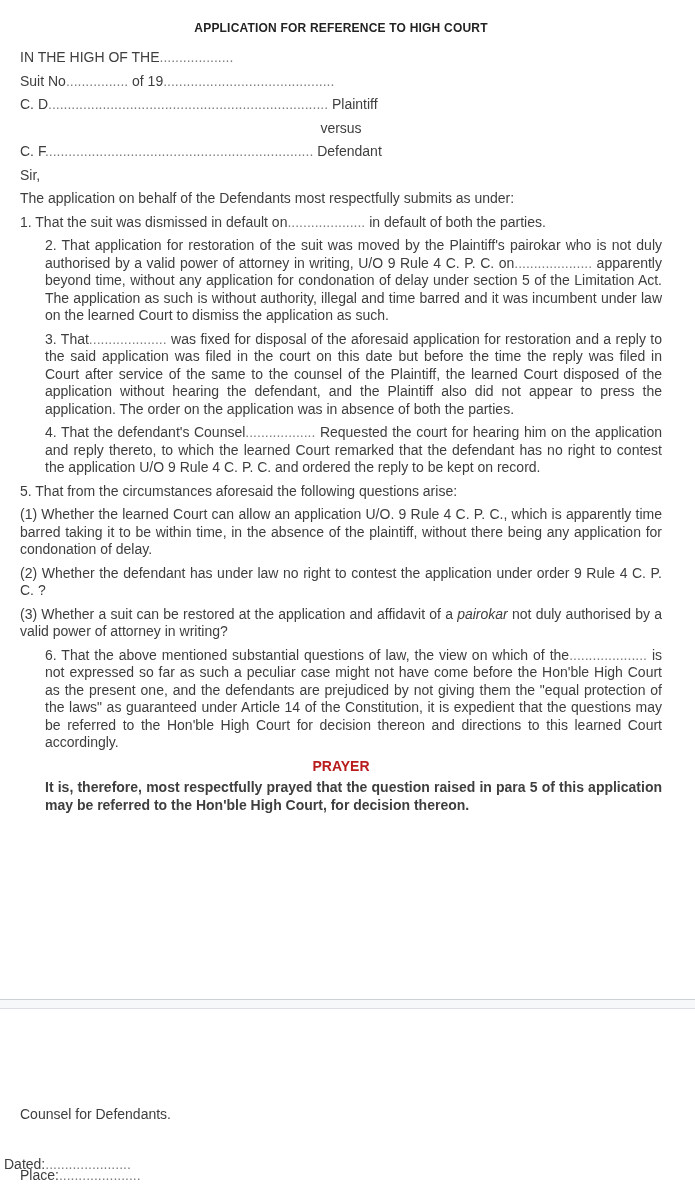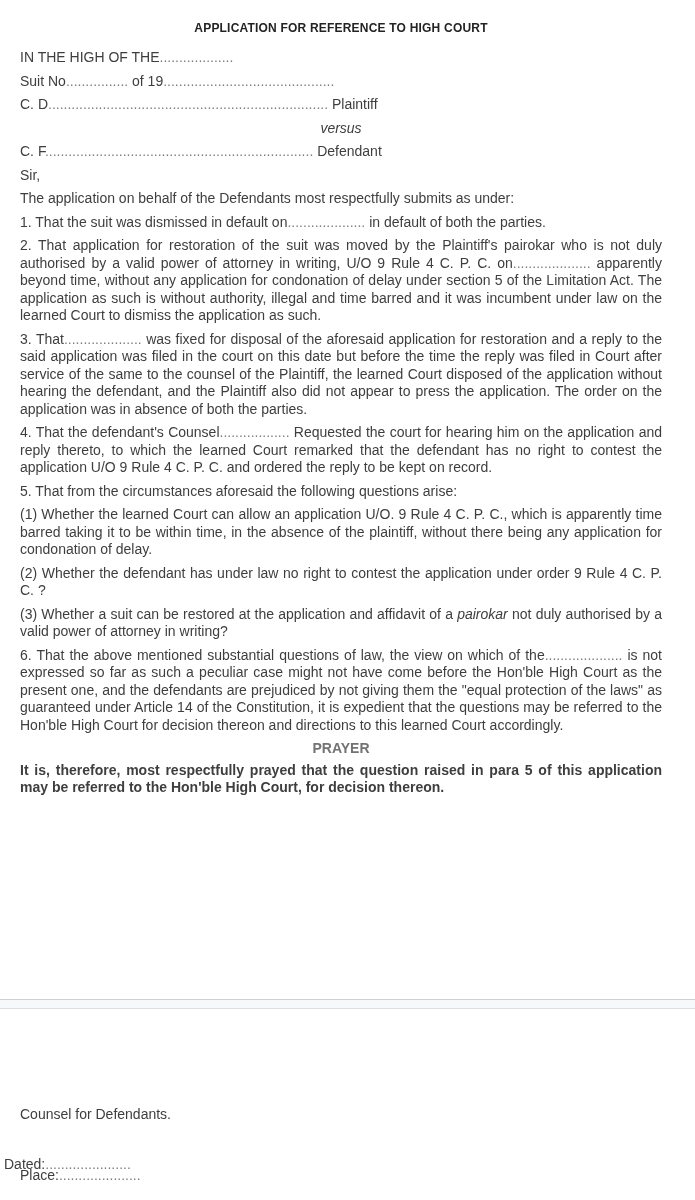--- a/index.html
+++ b/index.html
@@ -27,26 +27,26 @@
     font-size: 12px;
     line-height: 18px;
     font-weight: bold;
     color: #232323;
     text-align: center;
     margin: 0 0 12px 0;
     letter-spacing: 0.2px;
   }
   p { margin: 0 0 6px 0; }
   .hline { margin: 0 0 6px 0; }
-  .versus { text-align: center; font-style: italic; }
-  .para { text-align: justify; }
+  .versus { text-align: center; }
+  .para { text-align: justify; margin-left: 25px; }
   .qitem { text-align: justify; }
   .prayer-h {
     font-weight: bold;
-    color: #737373;
+    color: #b91c1c;
     text-align: center;
     margin: 0 0 6px 0;
   }
   .clip { overflow: hidden; font-weight: bold; }
   .clip .para { margin-top: -2px; }
   .dots { color: #7d7d7d; }
   .em { font-style: italic; }
   .page-band {
     position: absolute;
     left: 0;

